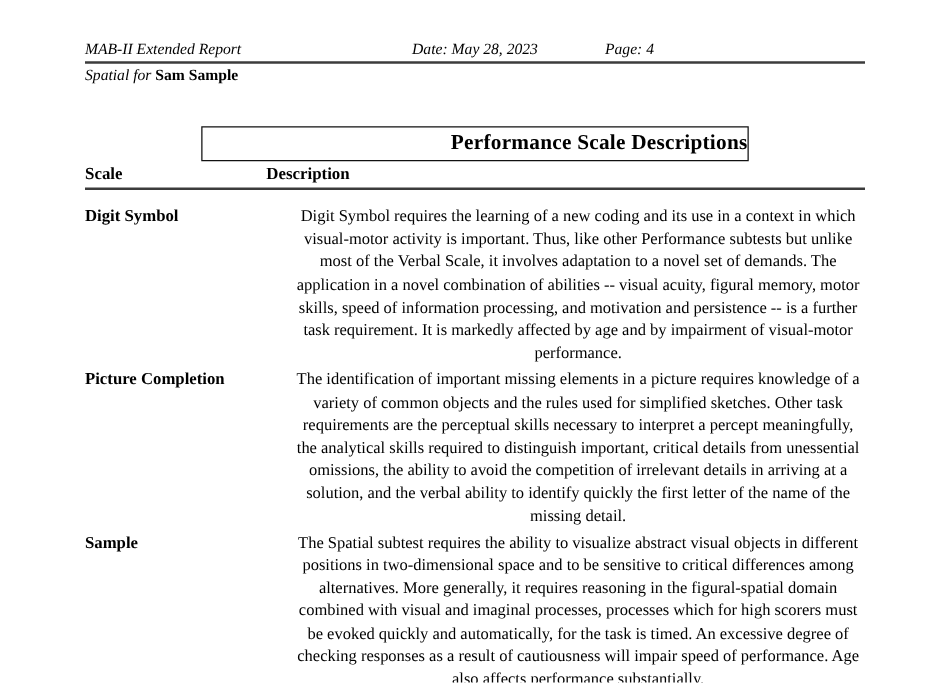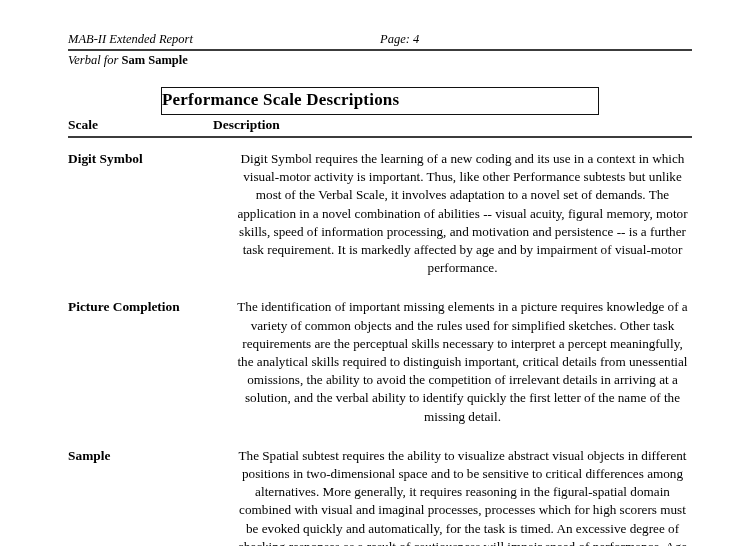--- a/index.html
+++ b/index.html
@@ -28,24 +28,24 @@
   .hdr-mid   { flex: 1; text-align: center; }
   .hdr-right { flex: 1; }
   .report-for {
     margin-top: 2px;
     font-size: 12.5px;
   }
   .report-for .lbl { font-style: italic; }
   .report-for .name { font-weight: bold; }
   
   .title-box {
-    margin: 19px auto 0 auto;
+    margin: 33px auto 0 auto;
     width: 436px;
     border: 1.5px solid #111111;
-    text-align: left;
+    text-align: right;
     font-weight: bold;
     font-size: 17px;
     padding: 2px 0 4px 0;
     letter-spacing: 0.2px;
   }
   
   .col-header {
     display: grid;
     grid-template-columns: 145px 1fr;
     margin-top: 2px;
@@ -53,45 +53,46 @@
     font-size: 13.5px;
     padding-bottom: 3px;
     border-bottom: 2px solid #3c3c3c;
   }
   .row {
     display: grid;
     grid-template-columns: 145px 1fr;
     margin-top: 12px;
     gap: 20px;
   }
-  .row + .row { margin-top: 21px; }
+  .row + .row { margin-top: 3px; }
   .scale {
     font-weight: bold;
     font-size: 13.4px;
     line-height: 18.2px;
     padding-right: 10px;
   }
   .desc {
     font-size: 13.2px;
     line-height: 18.2px;
     text-align: center;
   }
 </style>
 </head>
 <body>
 
 <div class="page">
 
   <div class="hdr-row">
     <span class="hdr-left">MAB-II Extended Report</span>
+    <span class="hdr-mid">Date: May 28, 2023</span>
     <span class="hdr-right">Page: 4</span>
   </div>
 
   <div class="report-for">
-    <span class="lbl">Verbal for</span>
+    <span class="lbl">Spatial for</span>
     <span> </span>
     <span class="name">Sam Sample</span>
   </div>
 
   <div class="title-box">Performance Scale Descriptions</div>
 
   <div class="col-header">
     <span>Scale</span>
     <span>Description</span>
   </div>

